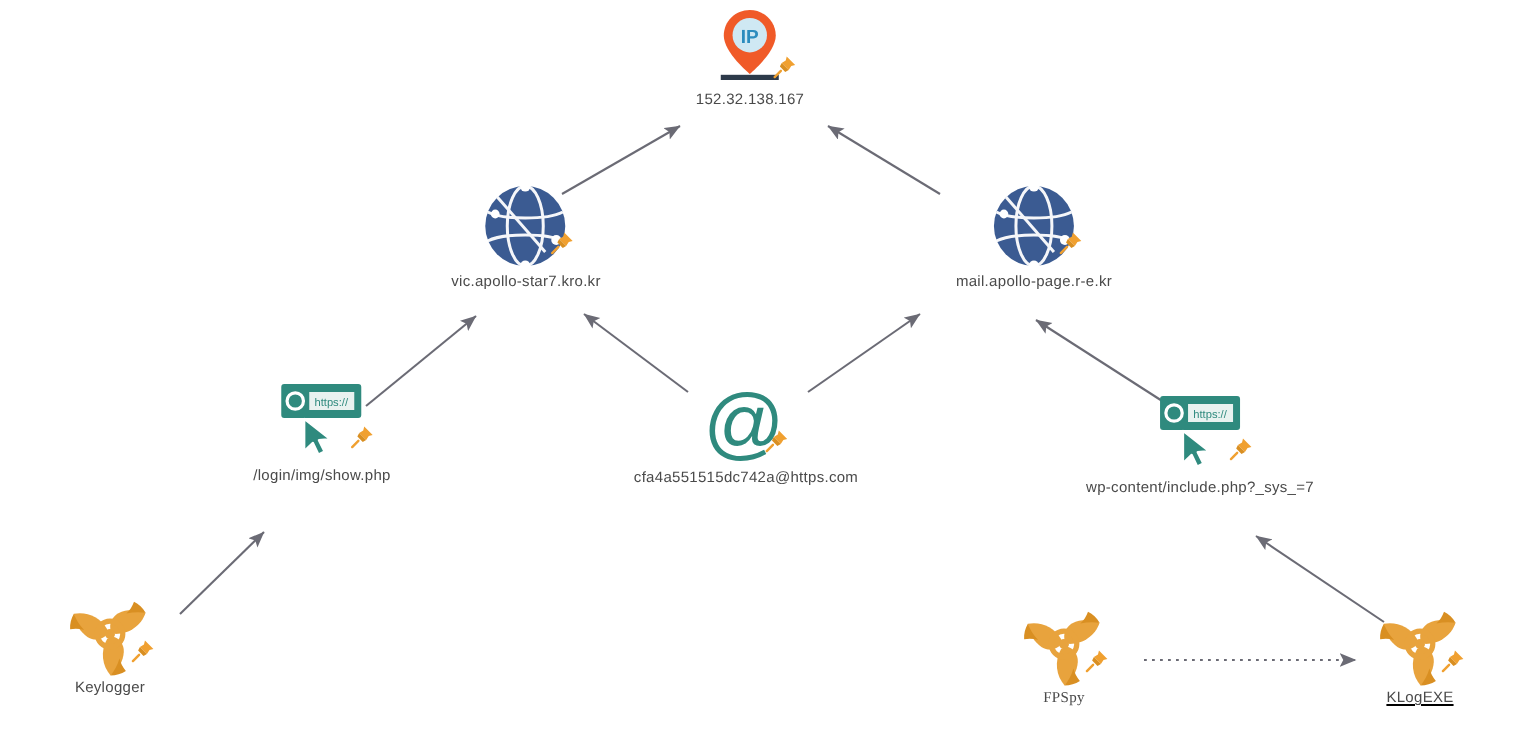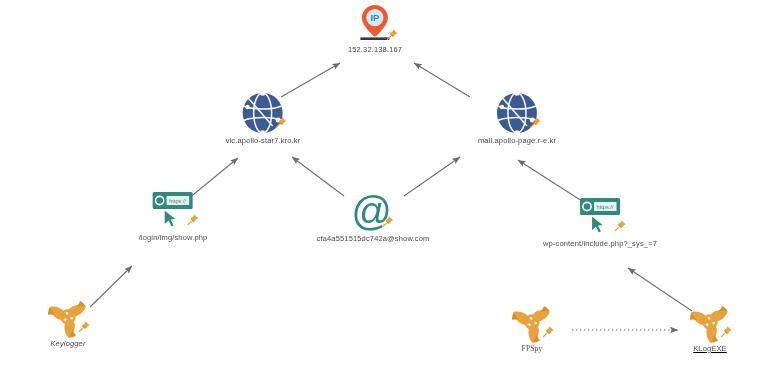--- a/index.html
+++ b/index.html
@@ -99,21 +99,21 @@
             <circle cx="38.5" cy="30" r="2.5" fill="#ffffff"></circle>
             <circle cx="23" cy="42.6" r="2.4" fill="#ffffff"></circle>
             <circle cx="8" cy="17" r="2.2" fill="#ffffff"></circle>
           </svg><span class="pin-badge" style="right:-2px;top:25px;"><svg width="13" height="13" viewBox="0 0 16 16">
               <path d="M9.2 1.6 L14.4 6.8 L12.0 7.4 L10.4 9.9 L6.1 5.6 L8.6 4.0 Z" fill="#f0a030"></path>
               <path d="M6.1 5.6 L10.4 9.9 L8.3 11.0 L5.0 7.7 Z" fill="#d98f22"></path>
               <line x1="5.6" y1="10.4" x2="1.8" y2="14.2" stroke="#f0a030" stroke-width="1.5" stroke-linecap="round"></line>
             </svg></span></span>
         <span class="node-label">mail.apollo-page.r-e.kr</span>
       </div>
-      <div class="node" style="left: 173px; top: 216px;">
+      <div class="node" style="left: 161px; top: 216px;">
         <span class="node-icon" style="width:48px;height:44px;"><svg width="48" height="44" viewBox="0 0 48 44">
             <rect x="4" y="3" width="40" height="17" rx="1.5" fill="#2f8a7e"></rect>
             <circle cx="11" cy="11.5" r="4.1" fill="none" stroke="#ffffff" stroke-width="1.6"></circle>
             <rect x="18" y="7" width="22.5" height="9" fill="#e9f2f0"></rect>
             <text x="29" y="14.1" text-anchor="middle" font-family="Liberation Sans, sans-serif" font-size="5.6" fill="#2f8a7e">https://</text>
             <path d="M15.5 20.5 L15.5 36.5 L19.8 32.4 L22.6 38.2 L25.6 36.7 L22.8 31.1 L28.4 30.6 Z" fill="#2f8a7e" stroke="#ffffff" stroke-width="1.1" stroke-linejoin="round"></path>
           </svg><span class="pin-badge" style="right:-3px;top:23px;"><svg width="13" height="13" viewBox="0 0 16 16">
               <path d="M9.2 1.6 L14.4 6.8 L12.0 7.4 L10.4 9.9 L6.1 5.6 L8.6 4.0 Z" fill="#f0a030"></path>
               <path d="M6.1 5.6 L10.4 9.9 L8.3 11.0 L5.0 7.7 Z" fill="#d98f22"></path>
               <line x1="5.6" y1="10.4" x2="1.8" y2="14.2" stroke="#f0a030" stroke-width="1.5" stroke-linecap="round"></line>
@@ -121,37 +121,37 @@
         <span class="node-label">/login/img/show.php</span>
       </div>
       <div class="node" style="left: 373px; top: 218px;">
         <span class="node-icon" style="width:44px;height:42px;"><svg width="44" height="42" viewBox="0 0 44 42">
             <text x="21" y="33" text-anchor="middle" font-family="Liberation Sans, sans-serif" font-size="40" fill="#2f8a7e">@</text>
           </svg><span class="pin-badge" style="right:0px;top:22px;"><svg width="13" height="13" viewBox="0 0 16 16">
               <path d="M9.2 1.6 L14.4 6.8 L12.0 7.4 L10.4 9.9 L6.1 5.6 L8.6 4.0 Z" fill="#f0a030"></path>
               <path d="M6.1 5.6 L10.4 9.9 L8.3 11.0 L5.0 7.7 Z" fill="#d98f22"></path>
               <line x1="5.6" y1="10.4" x2="1.8" y2="14.2" stroke="#f0a030" stroke-width="1.5" stroke-linecap="round"></line>
             </svg></span></span>
-        <span class="node-label">cfa4a551515dc742a@show.com</span>
+        <span class="node-label">cfa4a551515dc742a@https.com</span>
       </div>
       <div class="node" style="left: 600px; top: 222px;">
         <span class="node-icon" style="width:48px;height:44px;"><svg width="48" height="44" viewBox="0 0 48 44">
             <rect x="4" y="3" width="40" height="17" rx="1.5" fill="#2f8a7e"></rect>
             <circle cx="11" cy="11.5" r="4.1" fill="none" stroke="#ffffff" stroke-width="1.6"></circle>
             <rect x="18" y="7" width="22.5" height="9" fill="#e9f2f0"></rect>
             <text x="29" y="14.1" text-anchor="middle" font-family="Liberation Sans, sans-serif" font-size="5.6" fill="#2f8a7e">https://</text>
             <path d="M15.5 20.5 L15.5 36.5 L19.8 32.4 L22.6 38.2 L25.6 36.7 L22.8 31.1 L28.4 30.6 Z" fill="#2f8a7e" stroke="#ffffff" stroke-width="1.1" stroke-linejoin="round"></path>
           </svg><span class="pin-badge" style="right:-3px;top:23px;"><svg width="13" height="13" viewBox="0 0 16 16">
               <path d="M9.2 1.6 L14.4 6.8 L12.0 7.4 L10.4 9.9 L6.1 5.6 L8.6 4.0 Z" fill="#f0a030"></path>
               <path d="M6.1 5.6 L10.4 9.9 L8.3 11.0 L5.0 7.7 Z" fill="#d98f22"></path>
               <line x1="5.6" y1="10.4" x2="1.8" y2="14.2" stroke="#f0a030" stroke-width="1.5" stroke-linecap="round"></line>
             </svg></span></span>
         <span class="node-label">wp-content/include.php?_sys_=7</span>
       </div>
-      <div class="node" style="left: 68px; top: 322px; font-style: italic;">
+      <div class="node" style="left: 55px; top: 322px;">
         <span class="node-icon" style="width:44px;height:44px;"><svg width="44" height="44" viewBox="0 0 44 44">
             <g transform="rotate(90 22 22)">
               <path d="M22 19.2 C22 12 17.4 6.2 11.4 4.2 C9.6 8.4 9.4 13.6 11.6 17.8 C13.4 21.2 17.3 22.6 20.2 21.6 Z" fill="#e8a33d"></path>
               <path d="M11.4 4.2 C9.0 5.6 7.1 7.6 5.9 10.0 C8.2 10.8 10.2 12.1 11.8 13.8 C11.0 10.5 10.9 7.2 11.4 4.2 Z" fill="#d98f22"></path>
             </g>
             <g transform="rotate(210 22 22)">
               <path d="M22 19.2 C22 12 17.4 6.2 11.4 4.2 C9.6 8.4 9.4 13.6 11.6 17.8 C13.4 21.2 17.3 22.6 20.2 21.6 Z" fill="#e8a33d"></path>
               <path d="M11.4 4.2 C9.0 5.6 7.1 7.6 5.9 10.0 C8.2 10.8 10.2 12.1 11.8 13.8 C11.0 10.5 10.9 7.2 11.4 4.2 Z" fill="#d98f22"></path>
             </g>
             <g transform="rotate(330 22 22)">

